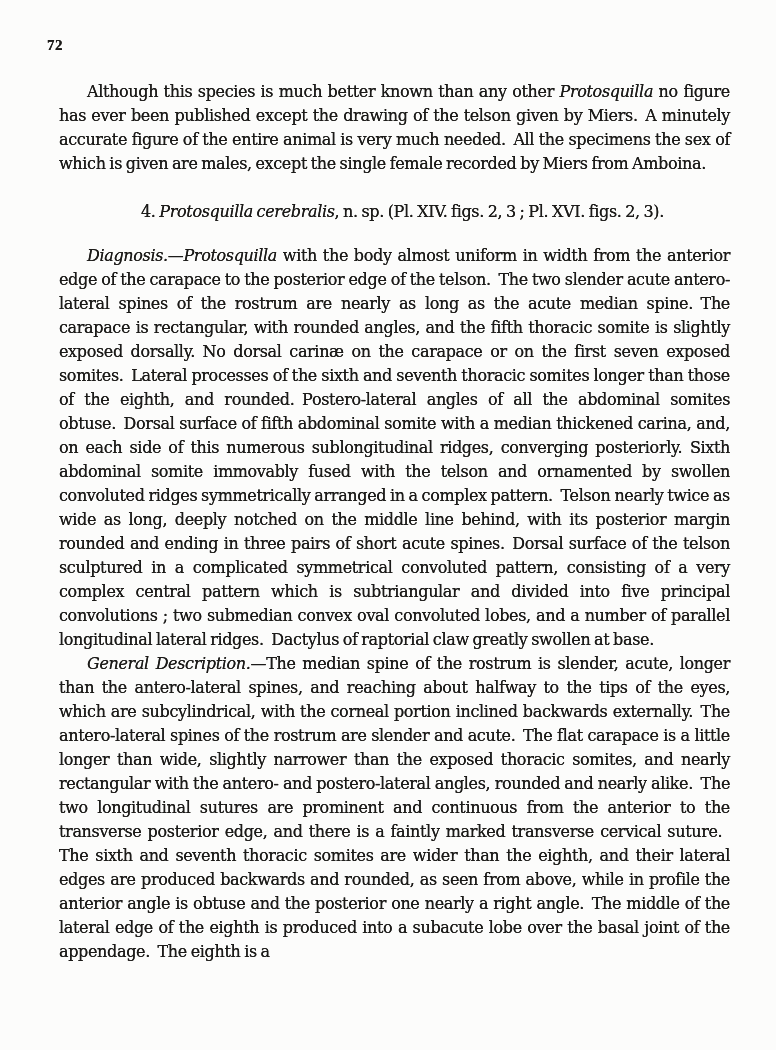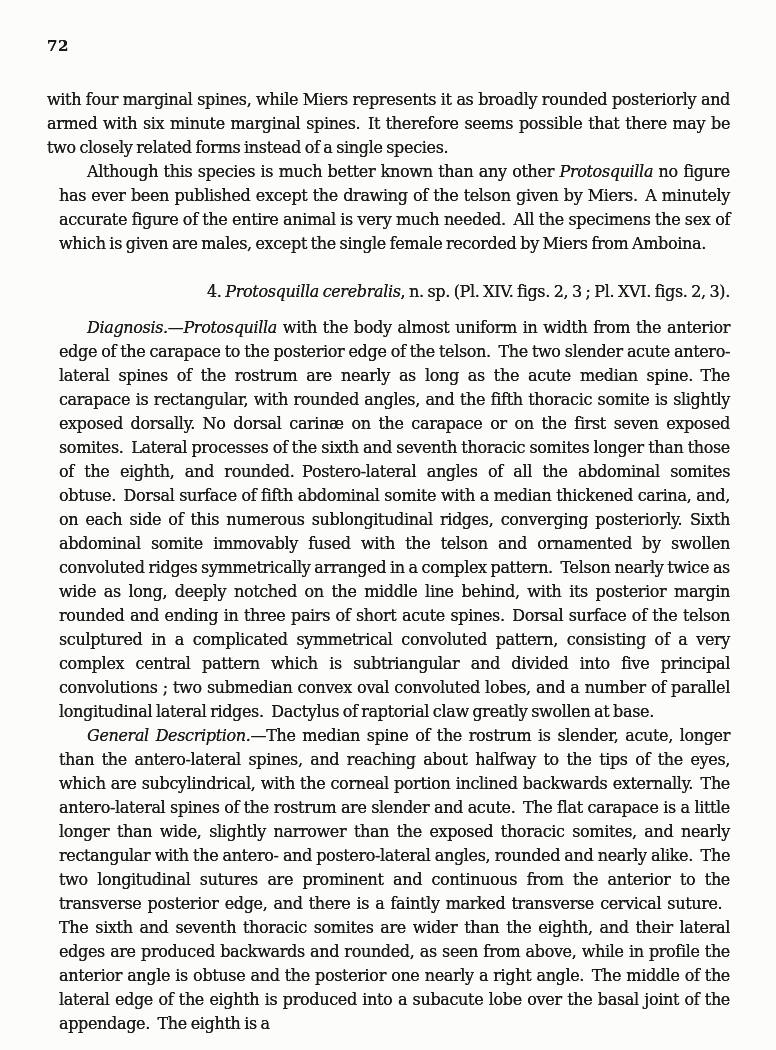--- a/index.html
+++ b/index.html
@@ -18,21 +18,22 @@
     padding: 36px 46px 0 47px;
     background: var(--paper);
     color: var(--ink);
     font-family: "DejaVu Serif", "Liberation Serif", serif;
     overflow: hidden;
     text-shadow: 0 0 0.3px currentColor;
   }
   .header {
     position: relative;
     height: 20px;
-    margin-bottom: 32px;
+    margin-bottom: 24px;
+    font-family: Liberation Serif, serif;
   }
   .page-number {
     position: absolute;
     left: 0;
     top: 1px;
     font-size: 15px;
     font-weight: bold;
     letter-spacing: 0.5px;
   }
   .running-title {
@@ -49,35 +50,34 @@
     line-height: 24px;
     letter-spacing: -0.35px;
     word-spacing: -1px;
   }
   .text-block p.indent {
     text-indent: 28px;
     margin-left: 12px;
   }
   .text-block p.heading {
     margin-top: 24px;
-    margin-bottom: 12px;
-    text-align: right;
+    margin-bottom: 20px;
+    text-align: center;
     text-indent: 28px;
   }
   .it {
     font-style: italic;
   }
 </style>
 </head>
 <body>
 
 <div class="page">
   <div class="header">
     <span class="page-number">72</span>
   </div>
   <div class="text-block">
-      <p class="noindent"><span>with four marginal spines, while Miers represents it as broadly rounded posteriorly and armed with six minute marginal spines. It therefore seems possible that there may be two closely related forms instead of a single species.</span></p>
       <p class="indent"><span>Although this species is much better known than any other </span><span class="it">Protosquilla</span><span> no figure has ever been published except the drawing of the telson given by Miers. A minutely accurate figure of the entire animal is very much needed. All the specimens the sex of which is given are males, except the single female recorded by Miers from Amboina.</span></p>
       <p class="heading"><span>4. </span><span class="it">Protosquilla cerebralis</span><span>, n. sp. (Pl. XIV. figs. 2, 3 ; Pl. XVI. figs. 2, 3).</span></p>
       <p class="indent"><span class="it">Diagnosis.</span><span>—</span><span class="it">Protosquilla</span><span> with the body almost uniform in width from the anterior edge of the carapace to the posterior edge of the telson. The two slender acute antero-lateral spines of the rostrum are nearly as long as the acute median spine. The carapace is rectangular, with rounded angles, and the fifth thoracic somite is slightly exposed dorsally. No dorsal carinæ on the carapace or on the first seven exposed somites. Lateral processes of the sixth and seventh thoracic somites longer than those of the eighth, and rounded. Postero-lateral angles of all the abdominal somites obtuse. Dorsal surface of fifth abdominal somite with a median thickened carina, and, on each side of this numerous sublongitudinal ridges, converging posteriorly. Sixth abdominal somite immovably fused with the telson and ornamented by swollen convoluted ridges symmetrically arranged in a complex pattern. Telson nearly twice as wide as long, deeply notched on the middle line behind, with its posterior margin rounded and ending in three pairs of short acute spines. Dorsal surface of the telson sculptured in a complicated symmetrical convoluted pattern, consisting of a very complex central pattern which is subtriangular and divided into five principal convolutions ; two submedian convex oval convoluted lobes, and a number of parallel longitudinal lateral ridges. Dactylus of raptorial claw greatly swollen at base.</span></p>
       <p class="indent"><span class="it">General Description.</span><span>—The median spine of the rostrum is slender, acute, longer than the antero-lateral spines, and reaching about halfway to the tips of the eyes, which are subcylindrical, with the corneal portion inclined backwards externally. The antero-lateral spines of the rostrum are slender and acute. The flat carapace is a little longer than wide, slightly narrower than the exposed thoracic somites, and nearly rectangular with the antero- and postero-lateral angles, rounded and nearly alike. The two longitudinal sutures are prominent and continuous from the anterior to the transverse posterior edge, and there is a faintly marked transverse cervical suture. The sixth and seventh thoracic somites are wider than the eighth, and their lateral edges are produced backwards and rounded, as seen from above, while in profile the anterior angle is obtuse and the posterior one nearly a right angle. The middle of the lateral edge of the eighth is produced into a subacute lobe over the basal joint of the appendage. The eighth is a</span></p>
     </div>
 </div>
 
 </body></html>

